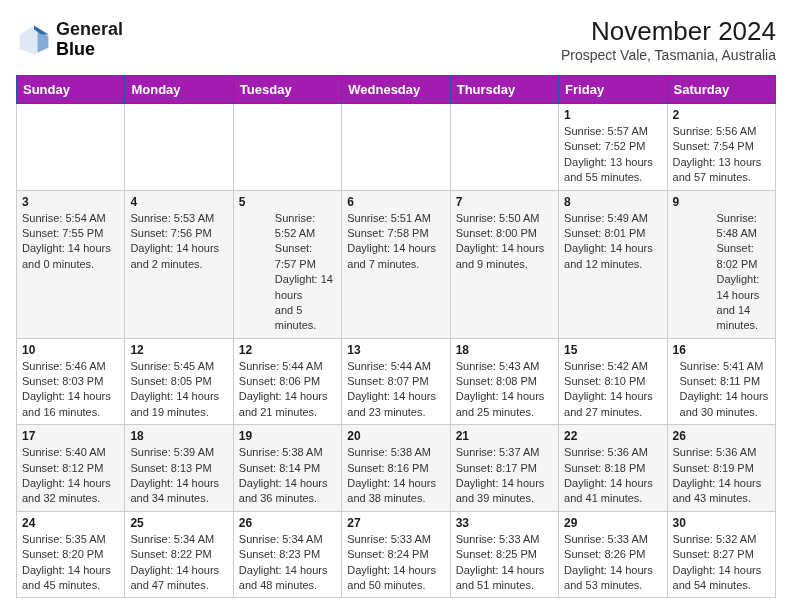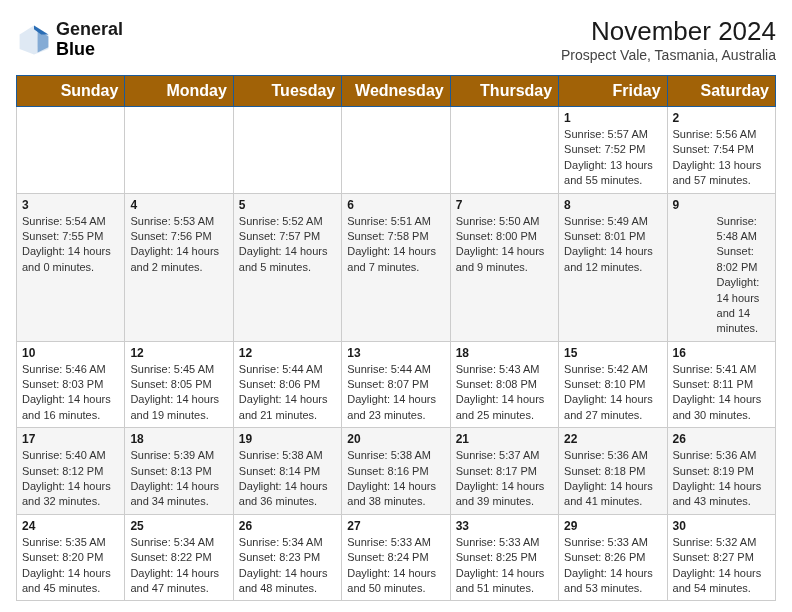--- a/index.html
+++ b/index.html
@@ -43,25 +43,25 @@
     .location-subtitle {
       font-size: 14px;
       color: #444;
     }
     .calendar {
       width: 100%;
       border-collapse: collapse;
       font-size: 10px;
     }
     .calendar th {
-      background: #a16207;
+      background: #a21caf;
       color: #fff;
-      text-align: right;
+      text-align: left;
       padding: 6px 6px;
-      font-size: 16px;
+      font-size: 13px;
       font-weight: bold;
       border: 1px solid #1a5a9a;
     }
     .calendar td {
       border: 1px solid #ccc;
       vertical-align: top;
       padding: 4px 5px;
       width: 108px;
       min-height: 80px;
       background: #fff;
@@ -150,21 +150,21 @@
         </td>
         <td>
           <span class="day-number">4</span>
           <div class="day-info" style="white-space: pre-line;">Sunrise: 5:53 AM
 Sunset: 7:56 PM
 Daylight: 14 hours
 and 2 minutes.</div>
         </td>
         <td>
           <span class="day-number">5</span>
-          <div class="day-info" style="white-space: pre-line;">Sunrise: 5:52 AM
+          <div class="day-info" style="white-space: pre-line; margin-left: 36px;">Sunrise: 5:52 AM
 Sunset: 7:57 PM
 Daylight: 14 hours
 and 5 minutes.</div>
         </td>
         <td>
           <span class="day-number">6</span>
           <div class="day-info" style="white-space: pre-line;">Sunrise: 5:51 AM
 Sunset: 7:58 PM
 Daylight: 14 hours
 and 7 minutes.</div>
@@ -229,21 +229,21 @@
         </td>
         <td>
           <span class="day-number">15</span>
           <div class="day-info" style="white-space: pre-line;">Sunrise: 5:42 AM
 Sunset: 8:10 PM
 Daylight: 14 hours
 and 27 minutes.</div>
         </td>
         <td>
           <span class="day-number">16</span>
-          <div class="day-info" style="white-space: pre-line;">Sunrise: 5:41 AM
+          <div class="day-info" style="white-space: pre-line; margin-left: 7px;">Sunrise: 5:41 AM
 Sunset: 8:11 PM
 Daylight: 14 hours
 and 30 minutes.</div>
         </td>
       </tr>
       <tr>
         <td>
           <span class="day-number">17</span>
           <div class="day-info" style="white-space: pre-line;">Sunrise: 5:40 AM
 Sunset: 8:12 PM

